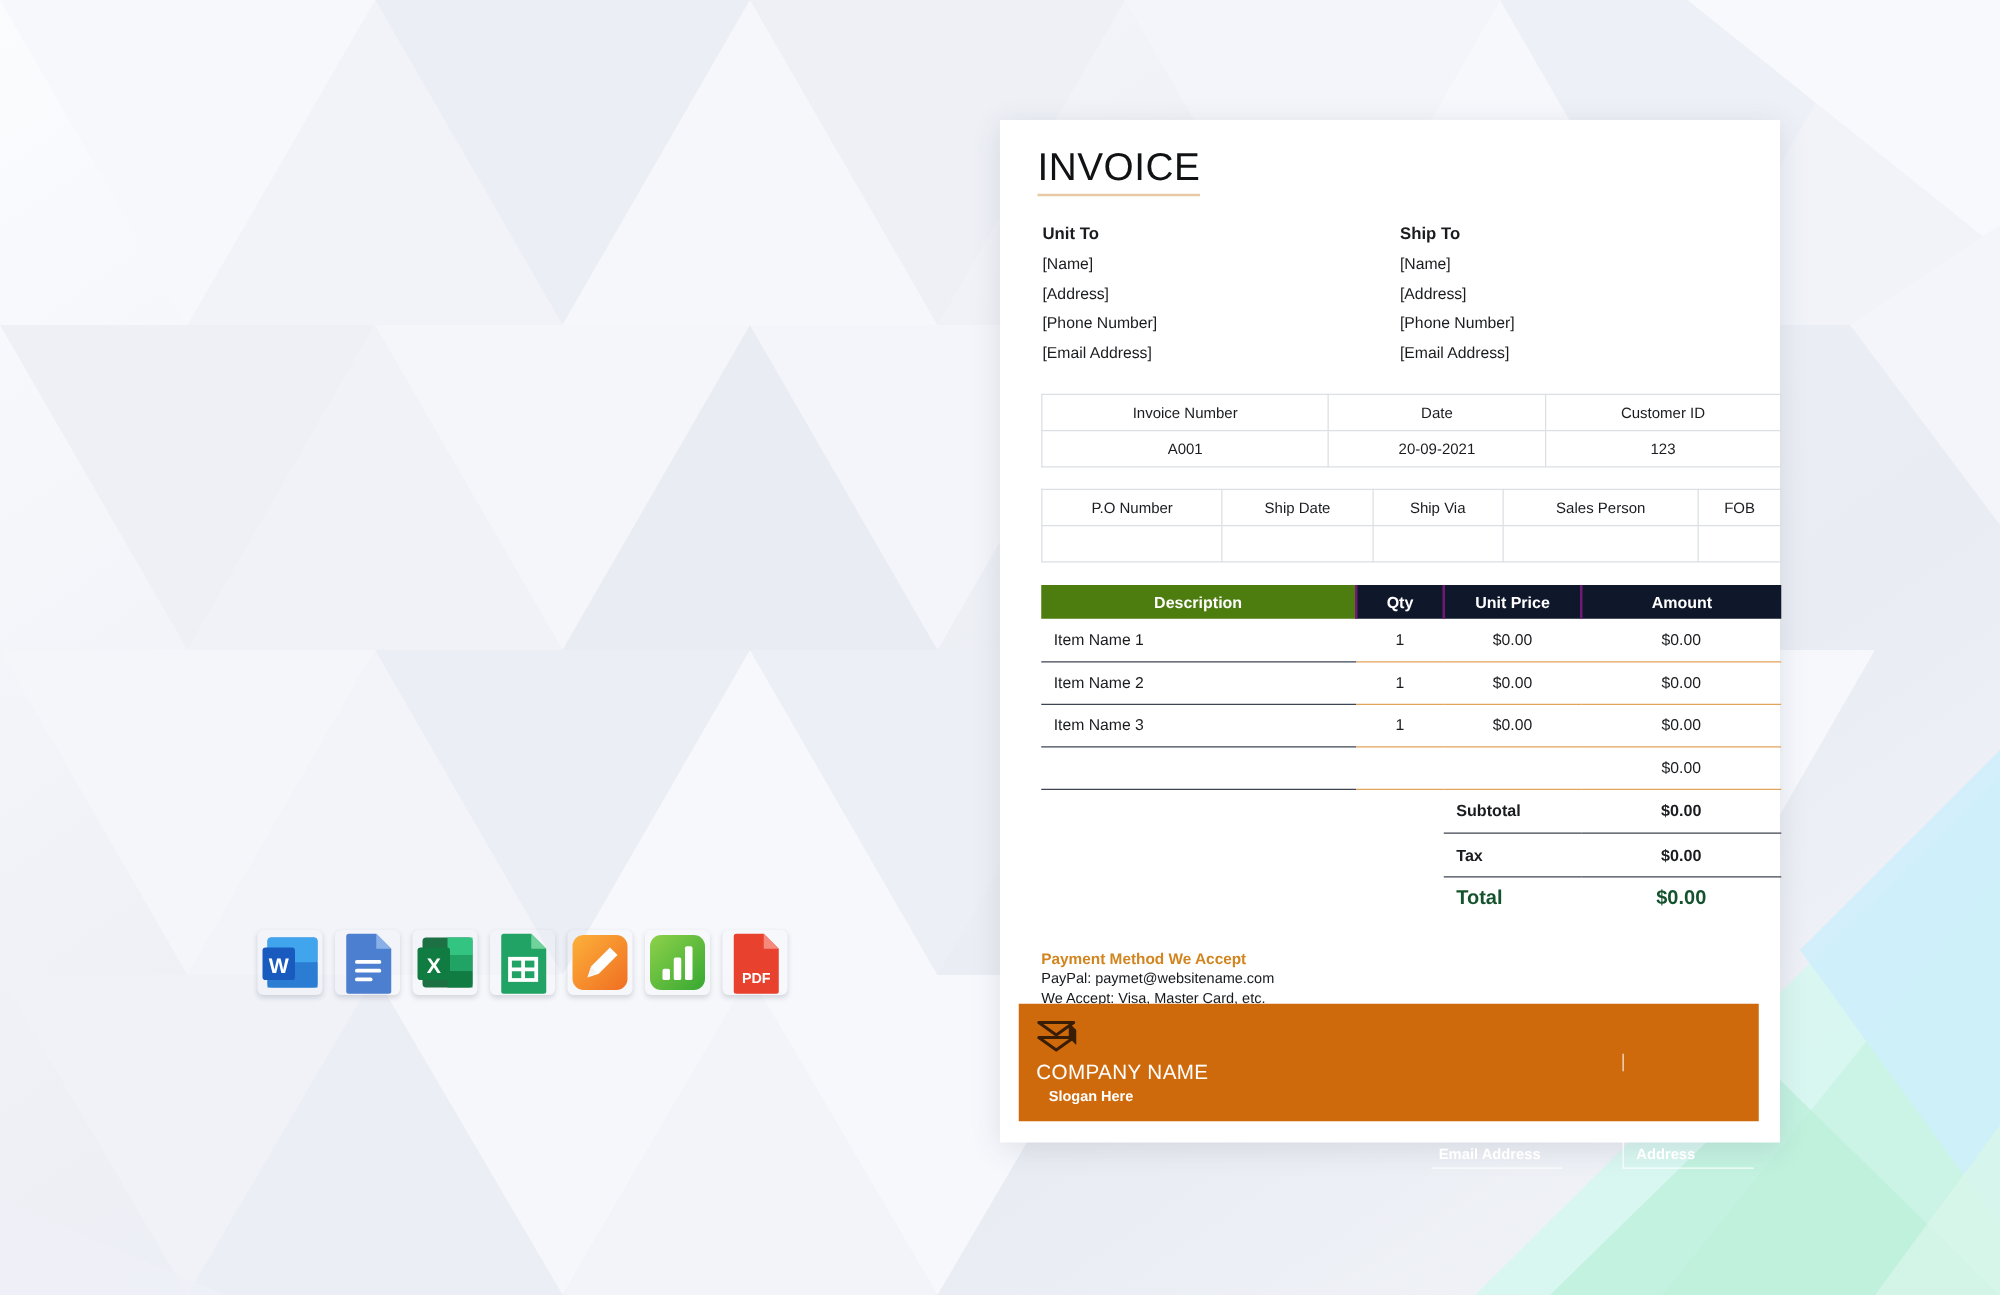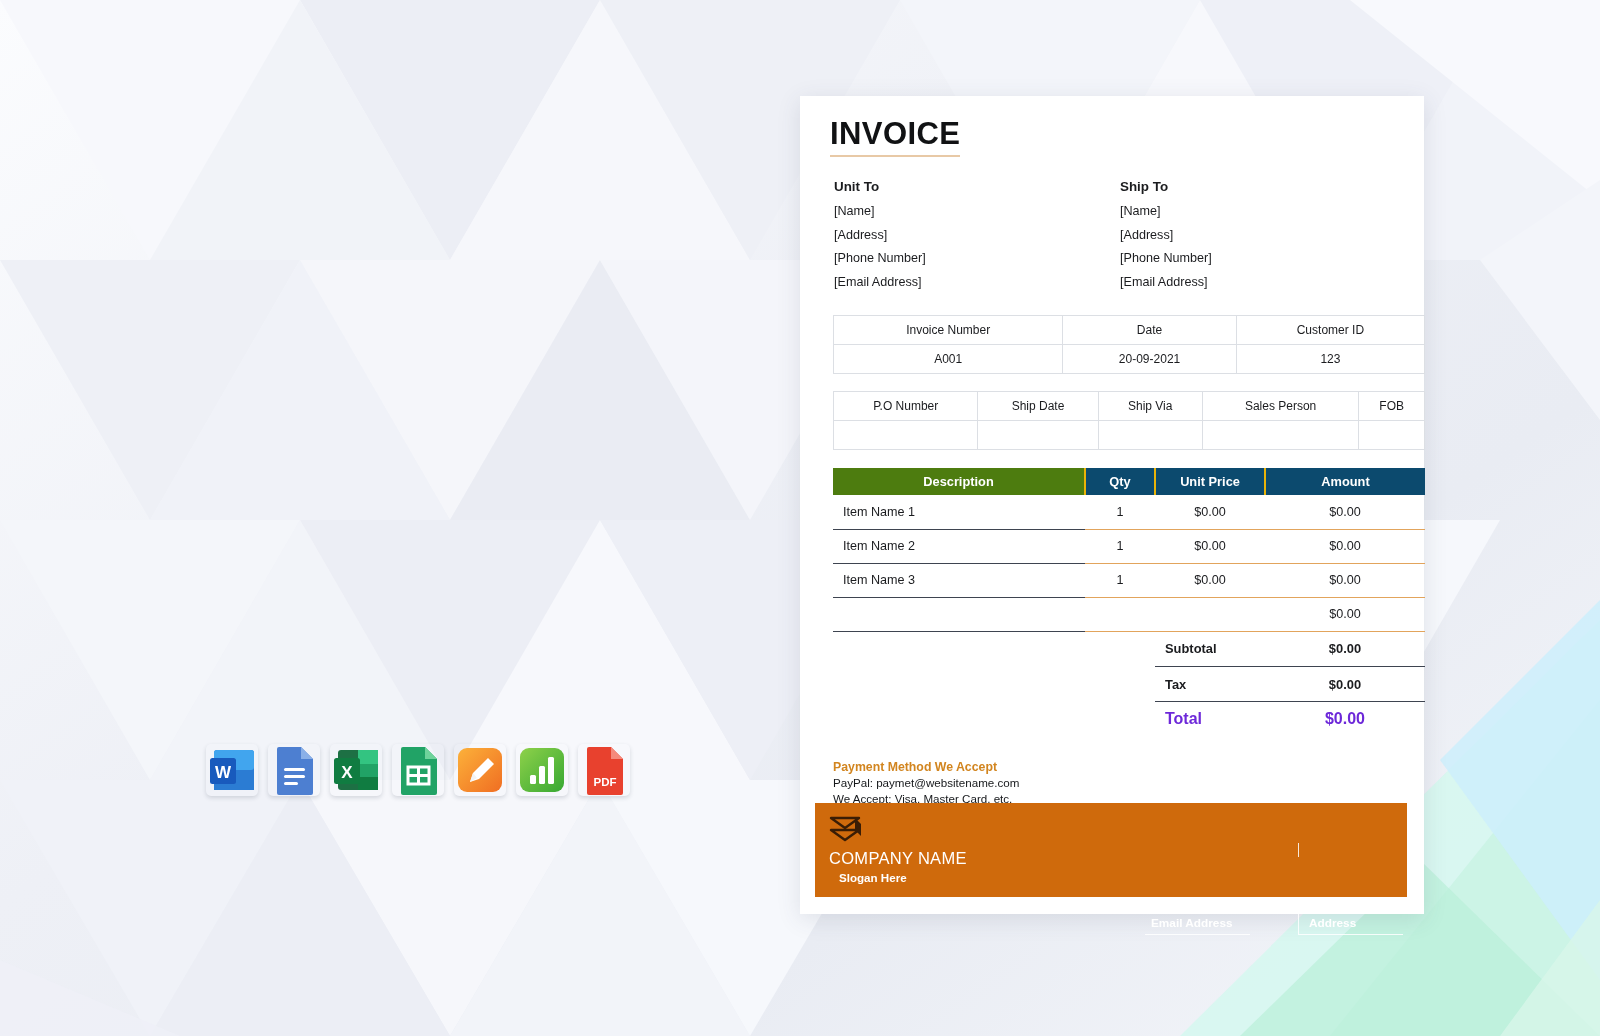--- a/index.html
+++ b/index.html
@@ -101,21 +101,21 @@
     width: 624px;
     height: 818px;
     background: #ffffff;
     box-shadow: 0 5px 22px rgba(60,70,95,0.13);
   }
   .card-inner { padding: 20px 18px 0 18px; }
 
   .inv-title {
     display: inline-block;
     font-size: 31px;
-    font-weight: 700;
+    font-weight: 400;
     letter-spacing: 0.4px;
     color: #111214;
     padding-bottom: 3px;
     border-bottom: 2.5px solid #e8c9a6;
     margin-left: 12px;
   }
 
   .parties {
     display: flex;
     margin-top: 22px;
@@ -154,21 +154,21 @@
     table-layout: fixed;
   }
   .items th {
     height: 27px;
     font-size: 12.8px;
     font-weight: 700;
     color: #ffffff;
     padding: 0 10px;
   }
   .items th.desc { background: #4d7c0f; text-align: center; }
-  .items th.num  { background: #0c4a6e; text-align: center; border-left: 2px solid #eab308; }
+  .items th.num  { background: #0f172a; text-align: center; border-left: 2px solid #701a75; }
 
   .items td { height: 34px; padding: 0 10px; vertical-align: middle; }
   .items td.desc { text-align: left;  border-bottom: 1.6px solid #3e4450; }
   .items td.num  { text-align: center; border-bottom: 1.6px solid #e2a45c; }
   .items tr.blank td.desc { border-bottom: 1.6px solid #3e4450; }
   .items tr.blank td.num  { border-bottom: 1.6px solid #e2a45c; }
 
   
   .totals {
     width: 592px;
@@ -176,21 +176,21 @@
     border-collapse: collapse;
     table-layout: fixed;
     font-size: 12.9px;
     color: #1b1c1f;
   }
   .totals td { height: 35px; padding: 0 10px; vertical-align: middle; }
   .totals td.pad { border: none; }
   .totals td.lbl { font-weight: 700; border-bottom: 1.6px solid #3e4450; }
   .totals td.val { font-weight: 700; text-align: center; border-bottom: 1.6px solid #3e4450; }
   .totals tr.total td.lbl,
-  .totals tr.total td.val { color: #6d28d9; font-size: 16px; border-bottom: none; }
+  .totals tr.total td.val { color: #14532d; font-size: 16px; border-bottom: none; }
 
   
   .notes {
     margin-left: 15px;
     margin-top: 22px;
     font-size: 11.6px;
     color: #16181b;
     line-height: 1.38;
   }
   .notes-head { color: #d2851f; font-weight: 600; font-size: 12.3px; }

